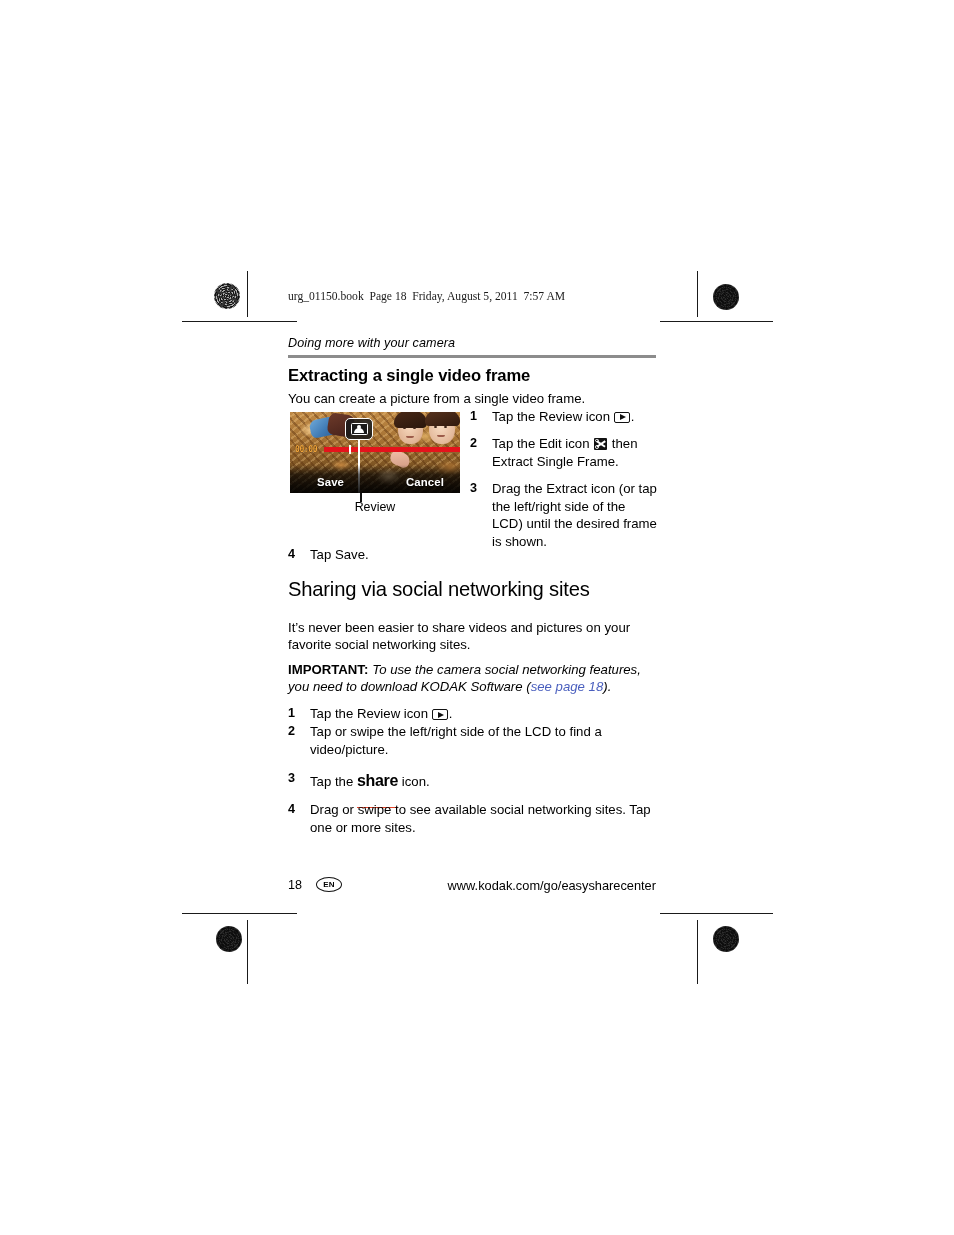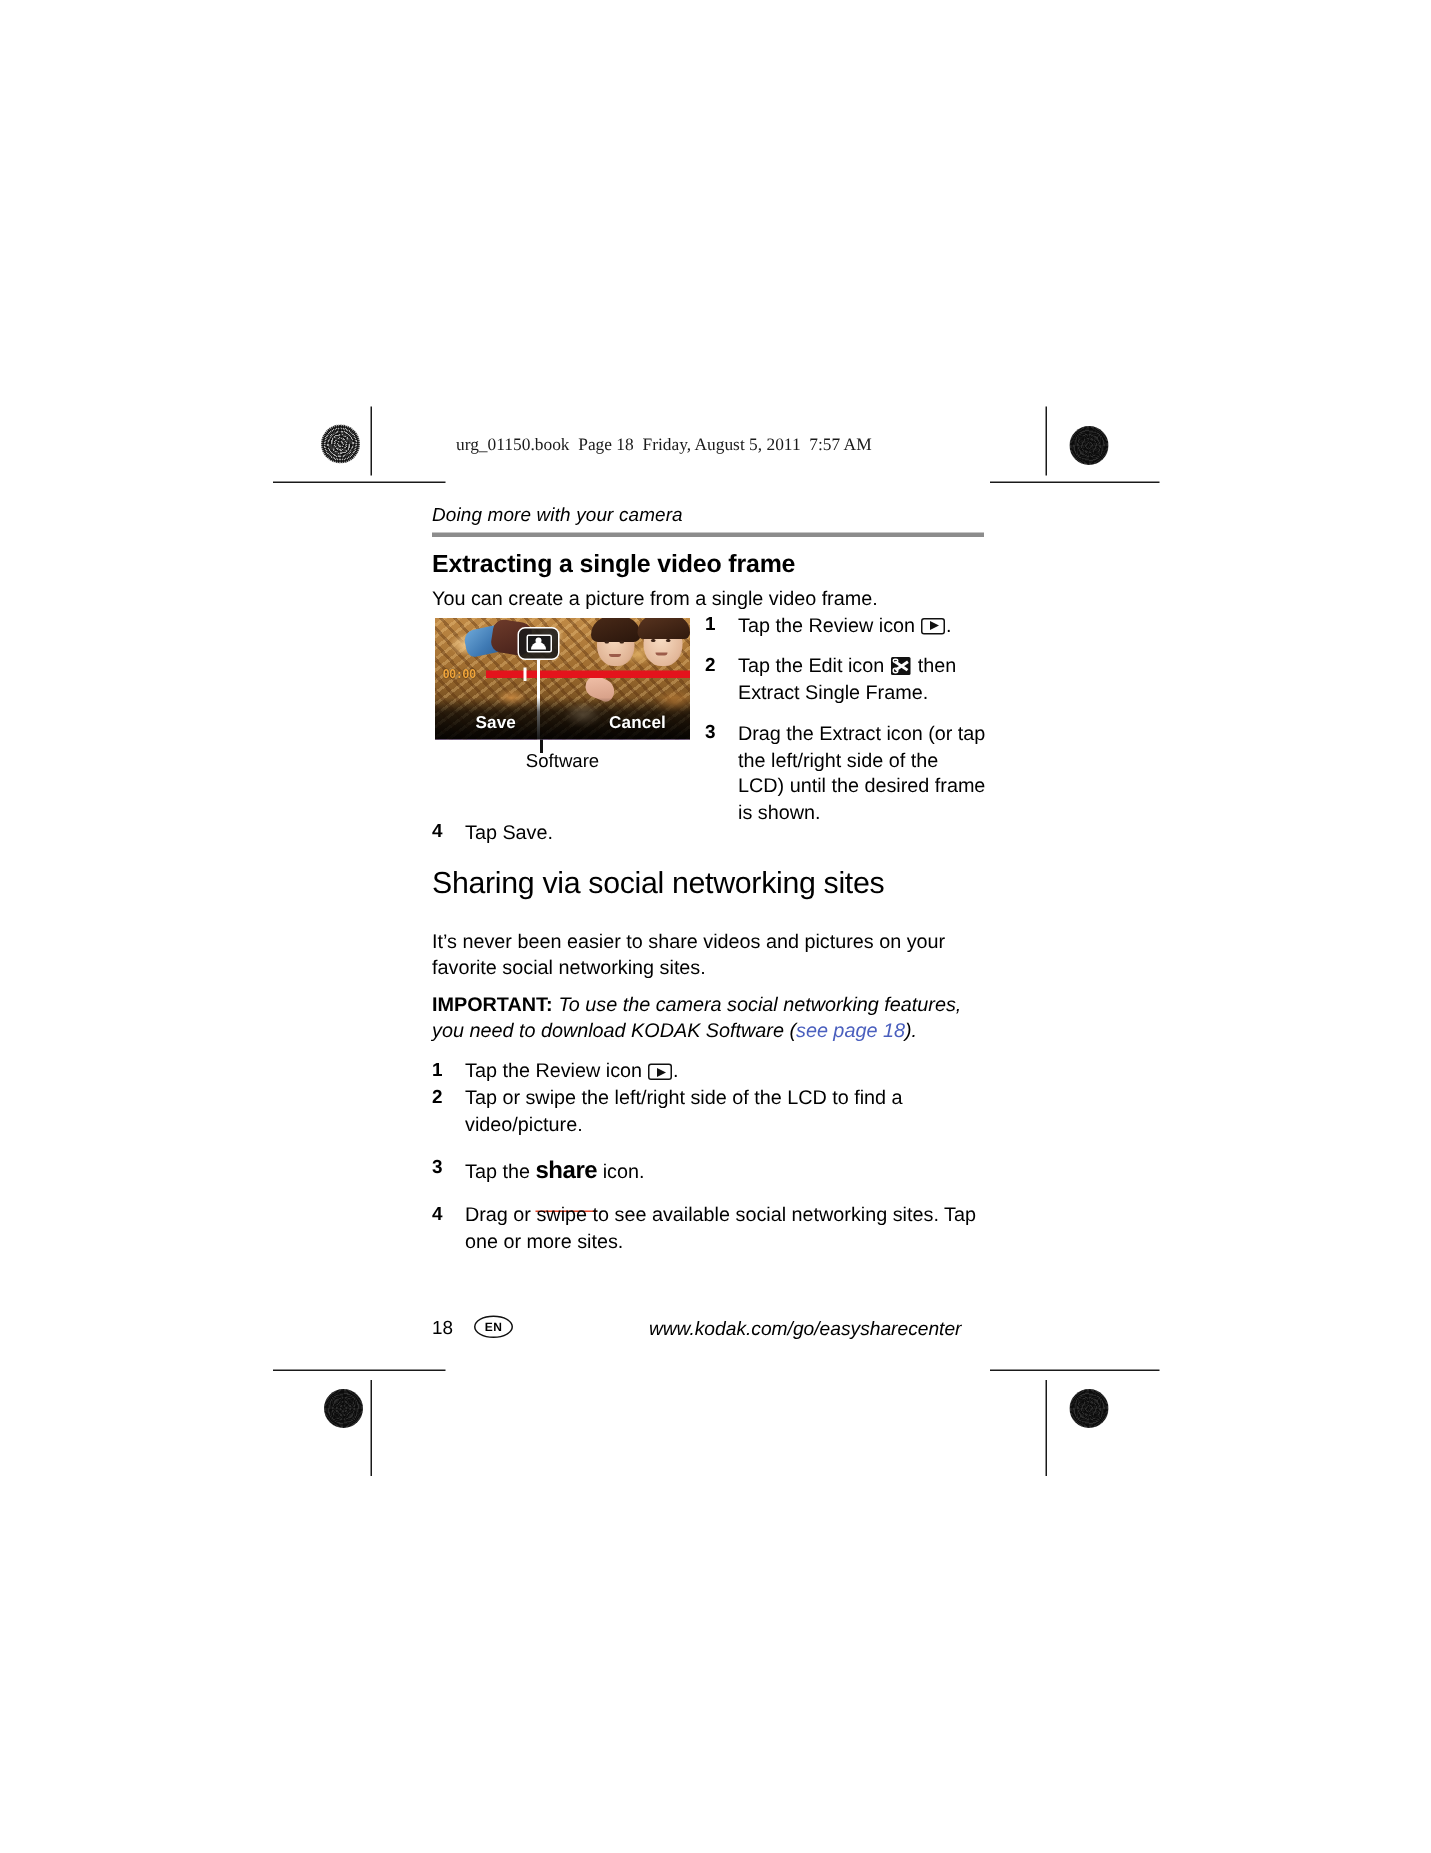--- a/index.html
+++ b/index.html
@@ -421,29 +421,28 @@
     border-radius: 50%;
     box-sizing: border-box;
     font-size: 8px;
     font-weight: bold;
     text-align: center;
     line-height: 13px;
     letter-spacing: 0.2px;
   }
   #footer .url {
     position: absolute;
-    right: 15px; top: 2px;
-    font-style: italic;
+    right: 0; top: 2px;
     font-size: 12.8px;
   }
 
   
   #slug {
     position: absolute;
-    left: 304px;
+    left: 288px;
     top: 290px;
     font-family: "Liberation Serif", serif;
     font-size: 11.6px;
     color: #1a1a1a;
     white-space: pre;
   }
 </style>
 </head>
 <body>
 
@@ -519,21 +518,21 @@
           <div class="extract-badge">
             <div class="inner"></div>
           </div>
           <div class="leader"></div>
 
           <div class="softbar"></div>
           <div class="soft save">Save</div>
           <div class="soft cancel">Cancel</div>
         </div>
         <div class="leader-out"></div>
-        <div class="fig-caption">Software</div>
+        <div class="fig-caption">Review</div>
       </div>
 
       <div class="steps-side">
         <ol class="steps gap">
           <li>
             <span class="num">1</span><span>Tap the Review icon </span><span class="ic-review"></span><span>.</span>
           </li>
           <li>
             <span class="num">2</span><span>Tap the Edit icon </span><span class="ic-edit"><span class="b1"></span><span class="b2"></span><span class="r1"></span><span class="r2"></span></span><span> then Extract Single Frame.</span>
           </li>

